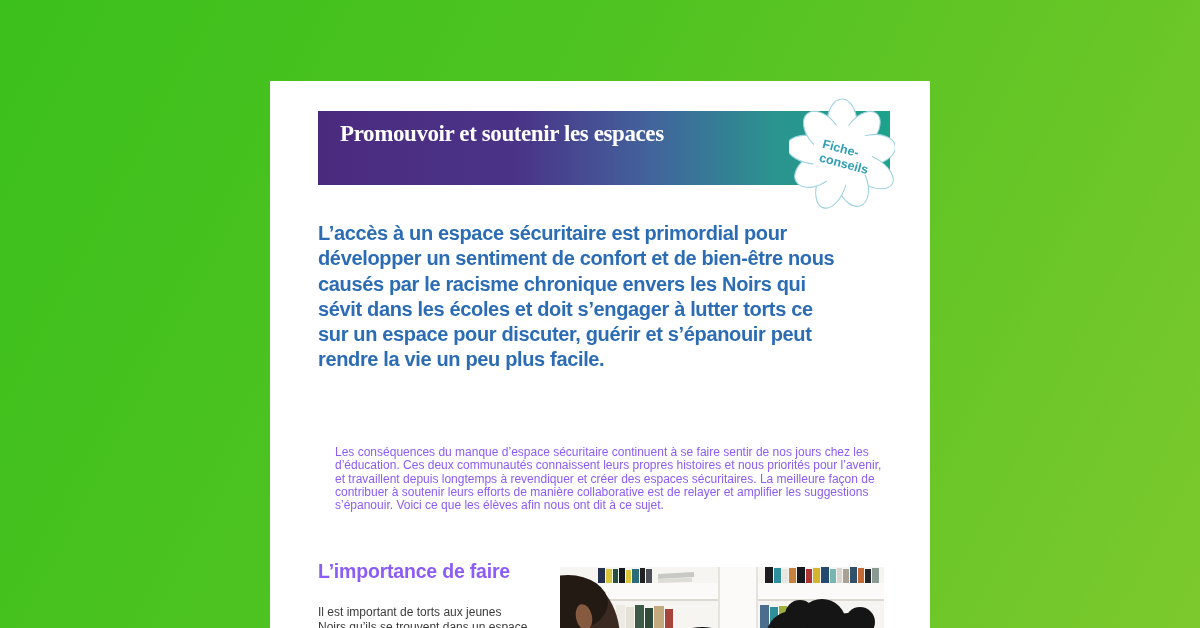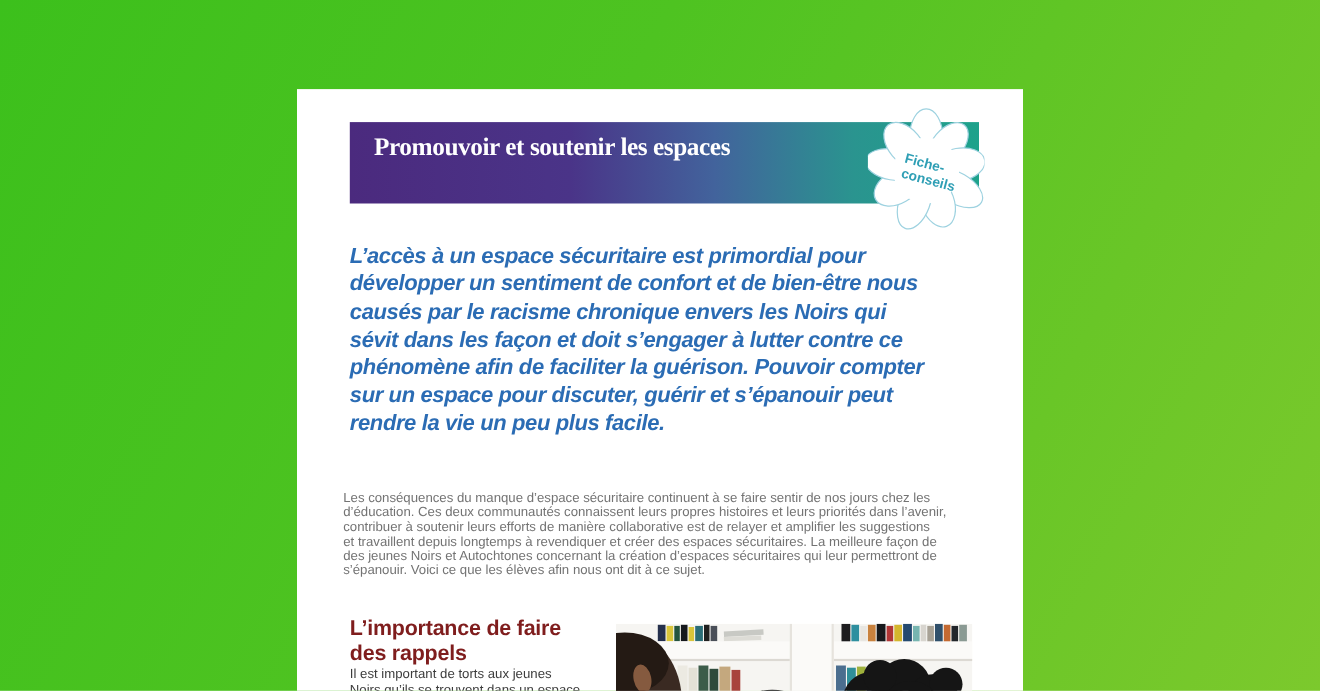--- a/index.html
+++ b/index.html
@@ -16,25 +16,25 @@
     position:absolute;left:48px;top:30px;width:572px;height:74px;
     background:linear-gradient(90deg,#4b2a7e 0%,#4a3488 35%,#42639c 58%,#2a948f 80%,#1da28b 100%);
   }
   .banner-title{
     padding:9px 0 0 22px;color:#ffffff;font-weight:800;
     font-size:23px;line-height:28px;letter-spacing:-0.4px;font-family:Liberation Serif, serif;
   }
   .flower{position:absolute;left:519px;top:16px;width:106px;height:116px;}
   .intro{position:absolute;left:48px;top:140px;color:#2b6cb4;font-weight:700;
     font-size:20px;line-height:25.3px;letter-spacing:-0.35px;}
-  .intro div{white-space:nowrap;font-style:italic;}
-  .body-para{position:absolute;left:42px;top:365px;color:#737373;
+  .intro div{white-space:nowrap;}
+  .body-para{position:absolute;left:65px;top:365px;color:#8b5cf6;
     font-size:12px;line-height:13.3px;}
   .body-para div{white-space:nowrap;}
-  .section-heading{position:absolute;left:48px;top:479px;color:#7f1d1d;
+  .section-heading{position:absolute;left:48px;top:479px;color:#8b5cf6;
     font-weight:800;font-size:19.5px;line-height:22.5px;letter-spacing:-0.2px;}
   .section-text{position:absolute;left:48px;top:524px;color:#3c3c3c;
     font-size:12px;line-height:14.5px;}
   .photo{position:absolute;left:290px;top:486px;width:324px;height:96px;}
   .photo svg{display:block;}
 </style>
 </head>
 <body>
 
 <div class="card">
@@ -63,38 +63,35 @@
         <text x="-3" y="-2">Fiche-</text>
         <text x="4" y="12">conseils</text>
       </g>
     </svg>
   </div>
 
   <div class="intro">
     <div>L’accès à un espace sécuritaire est primordial pour</div>
     <div>développer un sentiment de confort et de bien-être nous</div>
     <div>causés par le racisme chronique envers les Noirs qui</div>
-    <div>sévit dans les façon et doit s’engager à lutter contre ce</div>
-    <div>phénomène afin de faciliter la guérison. Pouvoir compter</div>
+    <div>sévit dans les écoles et doit s’engager à lutter torts ce</div>
     <div>sur un espace pour discuter, guérir et s’épanouir peut</div>
     <div>rendre la vie un peu plus facile.</div>
   </div>
 
   <div class="body-para">
     <div>Les conséquences du manque d’espace sécuritaire continuent à se faire sentir de nos jours chez les</div>
-    <div>d’éducation. Ces deux communautés connaissent leurs propres histoires et leurs priorités dans l’avenir,</div>
+    <div>d’éducation. Ces deux communautés connaissent leurs propres histoires et nous priorités pour l’avenir,</div>
+    <div>et travaillent depuis longtemps à revendiquer et créer des espaces sécuritaires. La meilleure façon de</div>
     <div>contribuer à soutenir leurs efforts de manière collaborative est de relayer et amplifier les suggestions</div>
-    <div>et travaillent depuis longtemps à revendiquer et créer des espaces sécuritaires. La meilleure façon de</div>
-    <div>des jeunes Noirs et Autochtones concernant la création d’espaces sécuritaires qui leur permettront de</div>
     <div>s’épanouir. Voici ce que les élèves afin nous ont dit à ce sujet.</div>
   </div>
 
   <div class="section-heading">
     <div>L’importance de faire</div>
-    <div>des rappels</div>
   </div>
 
   <div class="section-text">
     <div>Il est important de torts aux jeunes</div>
     <div>Noirs qu’ils se trouvent dans un espace</div>
   </div>
 
   <div class="photo">
     <svg width="324" height="96" viewBox="0 0 324 96">
       <rect width="324" height="96" fill="#f6f5f2"></rect>

